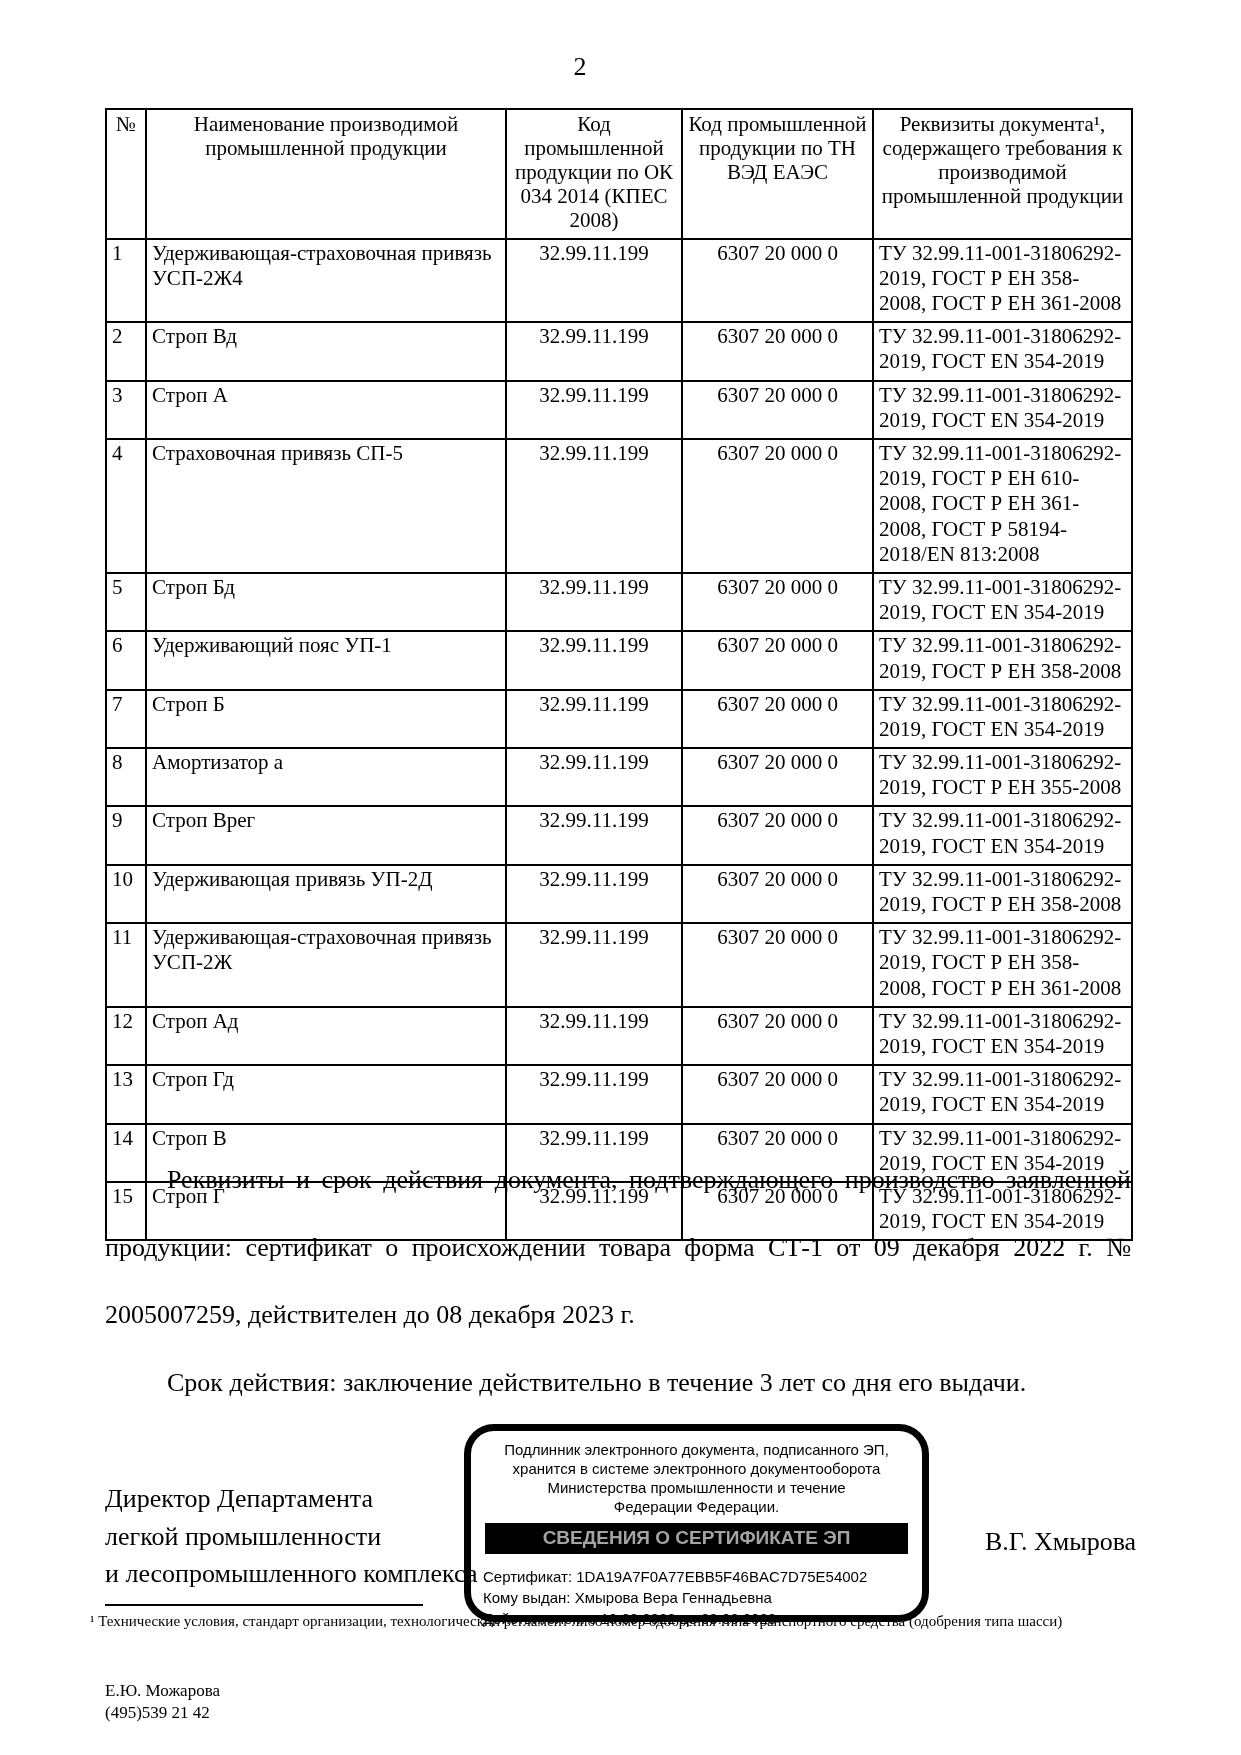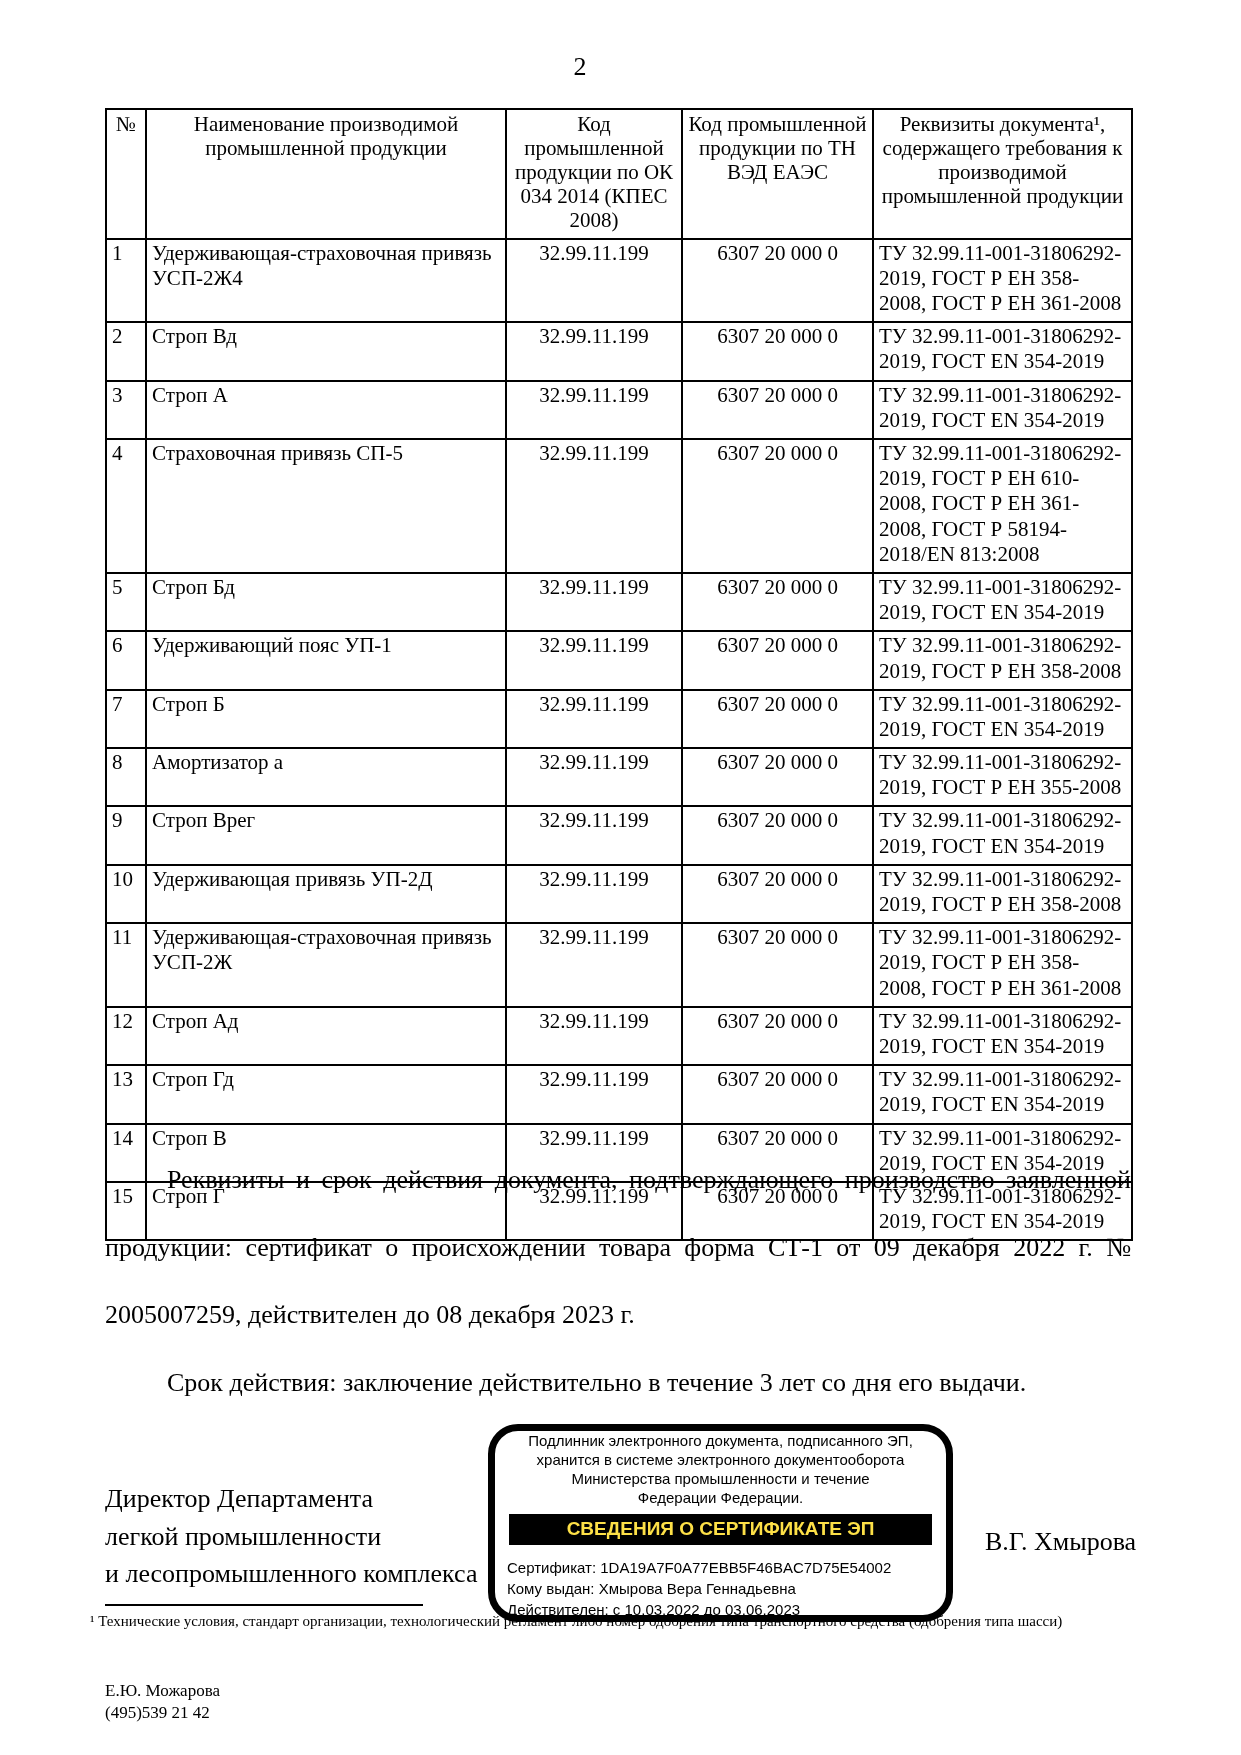--- a/index.html
+++ b/index.html
@@ -53,35 +53,35 @@
     font-size:26px;line-height:1.45;
     z-index:3;
   }
   .director div{white-space:nowrap;}
   .sig-name{
     position:absolute;left:985px;top:1527px;
     font-size:26px;white-space:nowrap;z-index:3;
   }
   
   .stamp{
-    position:absolute;left:488px;top:1424px;
+    position:absolute;left:464px;top:1424px;
     width:465px;height:198px;
     box-sizing:border-box;
     background:#fff;
     border:7px solid #000;
     border-radius:30px;
     z-index:2;
     font-family:"Liberation Sans", sans-serif;
     font-size:15px;
-    padding:0 12px 6px 12px;
+    padding:9px 12px 6px 12px;
   }
   .stamp-head{text-align:center;line-height:1.27;}
   .stamp-banner{
     margin:7px 2px 0 2px;
-    background:#000;color:#fde047;
+    background:#000;color:#a3a3a3;
     text-align:center;
     font-size:19px;font-weight:bold;
     padding:4px 0 5px 0;
   }
   .stamp-cert{margin-top:12px;line-height:1.4;text-align:left;}
   
   .footnote-rule{
     position:absolute;left:105px;top:1604px;width:318px;
     border-top:2px solid #000;z-index:1;
   }

